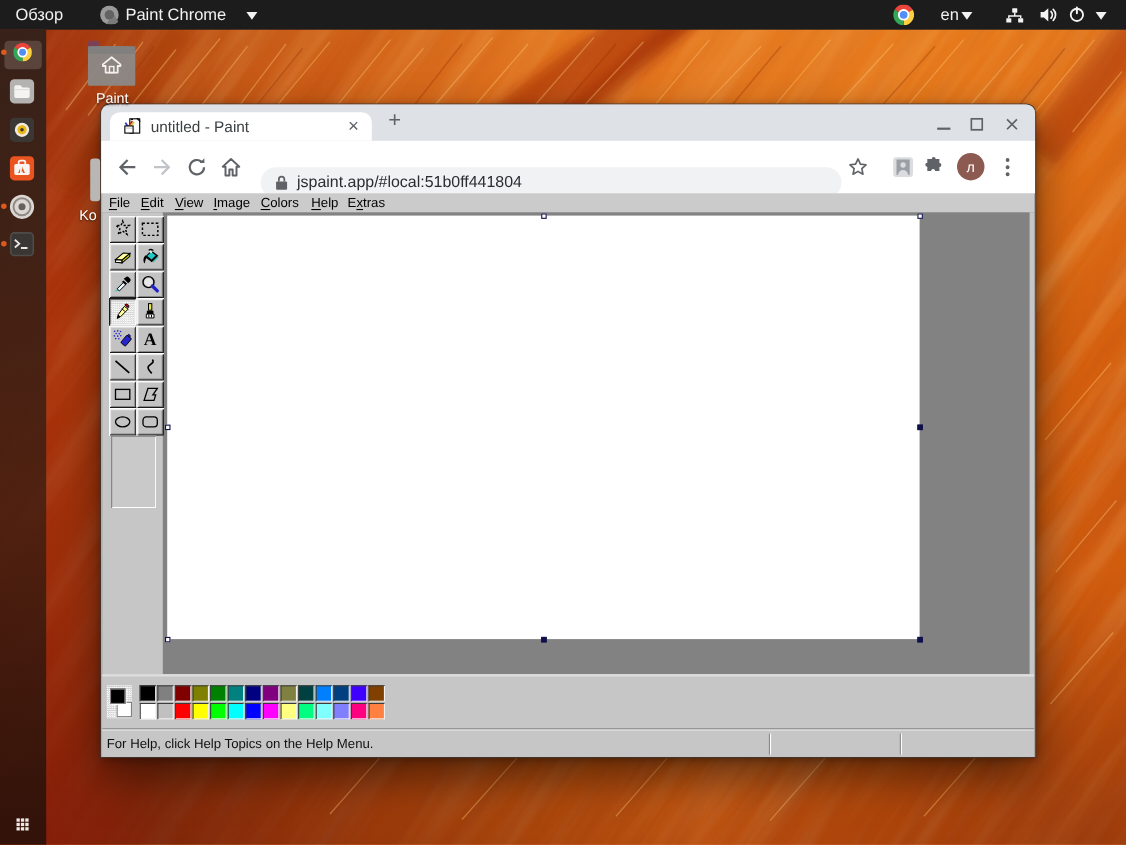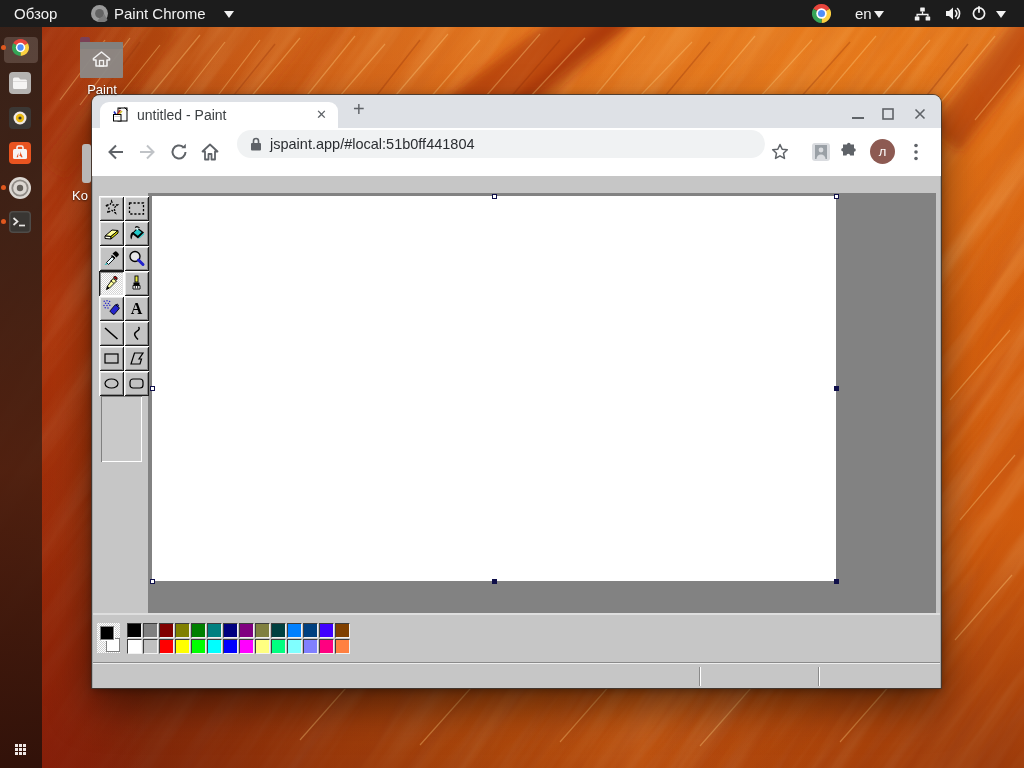--- a/index.html
+++ b/index.html
@@ -25,21 +25,21 @@
 #tabstrip { position:absolute; left:0; top:0; width:849px; height:33px; background:#dee1e6; border-radius:8px 8px 0 0; }
 #tab { position:absolute; left:8px; top:7px; width:238px; height:26px; background:#fff; border-radius:9px 9px 0 0; }
 #tab-title { position:absolute; left:37px; top:5px; font-size:14px; color:#3c4043; }
 #tab-fav { position:absolute; left:12px; top:4px; }
 #tab-close { position:absolute; left:216px; top:5px; font-size:13px; color:#5f6368; }
 #newtab { position:absolute; left:261px; top:3px; font-size:20px; color:#5f6368; font-weight:300; }
 .winbtn { position:absolute; top:0; height:33px; }
 
 #navbar { position:absolute; left:0; top:33px; width:849px; height:48px; background:#fff; }
 .navico { position:absolute; top:14px; }
-#urlbar { position:absolute; left:145px; top:2px; width:528px; height:28px; background:#f0f2f3; border-radius:14px; }
+#urlbar { position:absolute; left:145px; top:24px; width:528px; height:28px; background:#f0f2f3; border-radius:14px; }
 
 #jspaint { position:absolute; left:0; top:81px; width:849px; height:512px; background:#c6c6c6; border-left:1px solid #a8a8a8; border-right:1px solid #a8a8a8; }
 #menubar { position:absolute; left:0; top:0; width:847px; height:17px; background:#cbcbcb; font-size:12px; color:#000; }
 #menubar span { position:absolute; top:1px; }
 #menubar u { text-underline-offset:2px; text-decoration-thickness:1px; }
 #mainarea { position:absolute; left:0; top:17px; width:847px; height:420px; background:#828282; }
 #canvaswrap { position:absolute; left:55px; top:0; width:787px; height:420px; }
 #paintcanvas { position:absolute; left:4px; top:3px; width:684px; height:385px; background:#fff; }
 .handle { position:absolute; width:5px; height:5px; background:#fff; border:1px solid #10104a; }
 #rightstrip { position:absolute; left:843px; top:17px; width:4px; height:420px; background:#c6c6c6; }
@@ -231,20 +231,29 @@
 </svg></div>
       <div style="position:absolute;left:778px;top:11px;width:25px;height:25px;border-radius:50%;background:#8d5a52"></div>
       <div style="position:absolute;left:778px;top:11px;width:25px;height:25px;border-radius:50%;text-align:center;font-size:13px;line-height:25px;color:#fff">л</div>
       <div class="navico" style="left:822px;top:15px"><svg width="4" height="18" viewBox="0 0 4 18">
 <circle cx="2" cy="2.5" r="1.8" fill="#5f6368"></circle>
 <circle cx="2" cy="9" r="1.8" fill="#5f6368"></circle>
 <circle cx="2" cy="15.5" r="1.8" fill="#5f6368"></circle>
 </svg></div>
     </div>
     <div id="jspaint">
+      <div id="menubar">
+        <span style="left:6px"><u>F</u>ile</span>
+        <span style="left:35px"><u>E</u>dit</span>
+        <span style="left:66px"><u>V</u>iew</span>
+        <span style="left:101px"><u>I</u>mage</span>
+        <span style="left:144px"><u>C</u>olors</span>
+        <span style="left:190px"><u>H</u>elp</span>
+        <span style="left:223px">E<u>x</u>tras</span>
+      </div>
       <div id="mainarea">
         <div id="canvaswrap">
           <div id="paintcanvas"></div>
           <div class="handle" style="left:344px;top:1px;"></div>
 <div class="handle" style="left:686px;top:1px;"></div>
 <div class="handle" style="left:686px;top:193px;background:#10104a;"></div>
 <div class="handle" style="left:2px;top:193px;"></div>
 <div class="handle" style="left:2px;top:386px;"></div>
 <div class="handle" style="left:344px;top:386px;background:#10104a;"></div>
 <div class="handle" style="left:686px;top:386px;background:#10104a;"></div>
@@ -397,20 +406,21 @@
 <div class="sw" style="left:130px;top:26px;background:#0000ff"></div>
 <div class="sw" style="left:146px;top:26px;background:#ff00ff"></div>
 <div class="sw" style="left:162px;top:26px;background:#ffff80"></div>
 <div class="sw" style="left:178px;top:26px;background:#00ff80"></div>
 <div class="sw" style="left:194px;top:26px;background:#80ffff"></div>
 <div class="sw" style="left:210px;top:26px;background:#8080ff"></div>
 <div class="sw" style="left:226px;top:26px;background:#ff0080"></div>
 <div class="sw" style="left:242px;top:26px;background:#ff8040"></div>
       </div>
       <div id="statusbar">
+        <div id="st-text">For Help, click Help Topics on the Help Menu.</div>
         <div class="stsep" style="left:606px"></div>
         <div class="stsep" style="left:725px"></div>
       </div>
     </div>
   </div>
 
   <div id="topbar">
     <span class="txt" style="left:14px">Обзор</span>
     <span style="position:absolute;left:91px;top:5px"><svg width="17" height="17" viewBox="0 0 17 17">
 <circle cx="8.5" cy="8.5" r="8.5" fill="#9a9a9a"></circle>

